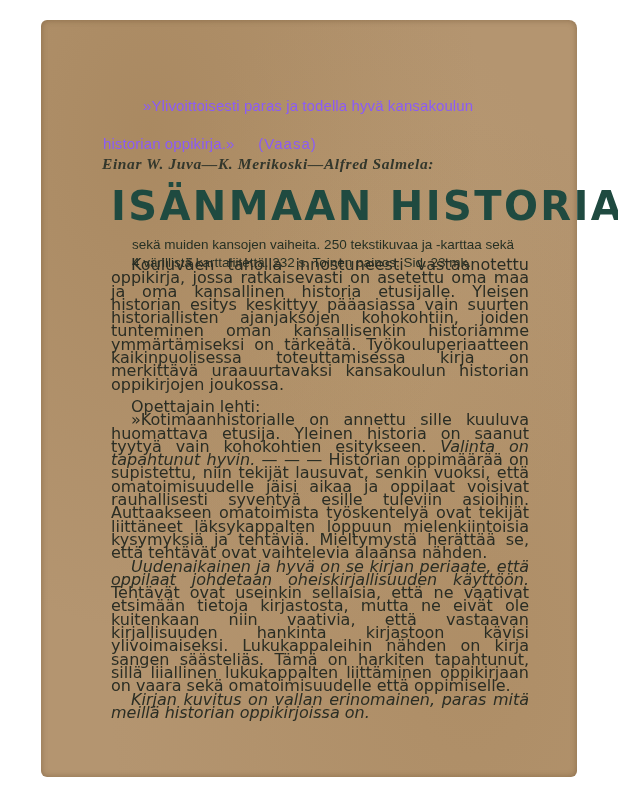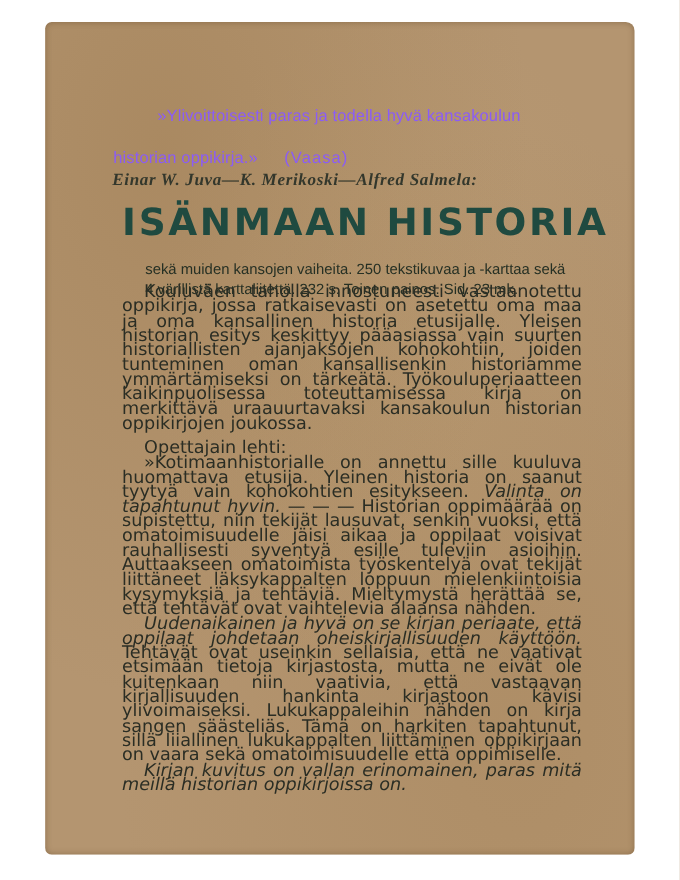--- a/index.html
+++ b/index.html
@@ -25,21 +25,21 @@
   .quote .q1 { padding-left:40px; display:block; white-space:nowrap; }
   .quote .q2 { display:block; white-space:nowrap;margin-top:18px; }
   .quote .src { margin-left:24px; letter-spacing:1px; }
   .authors {
     position:absolute; left:102px; top:155px; width:450px;
     font-family:"Liberation Serif", serif; font-style:italic; font-weight:bold;
     font-size:15.5px; color:#33372c; letter-spacing:0.6px; white-space:nowrap;
   }
   .title {
     position:absolute; left:111px; top:183px; width:430px;
-    font-family:"DejaVu Sans", sans-serif; font-weight:bold; font-size:34px;
+    font-family:"DejaVu Sans", sans-serif; font-weight:bold; font-size:40px;
     color:#1f4a40; letter-spacing:2.4px; white-space:nowrap;
   }
   .subtitle {
     position:absolute; left:132px; top:236px; width:420px;
     font-family:"Liberation Sans", sans-serif; font-size:13.5px; line-height:18px;
     color:#263024; white-space:nowrap;
   }
   .body {
     position:absolute; left:111px; top:258px; width:418px;
     font-family:"DejaVu Sans", sans-serif; font-size:16px; line-height:13.3px;

